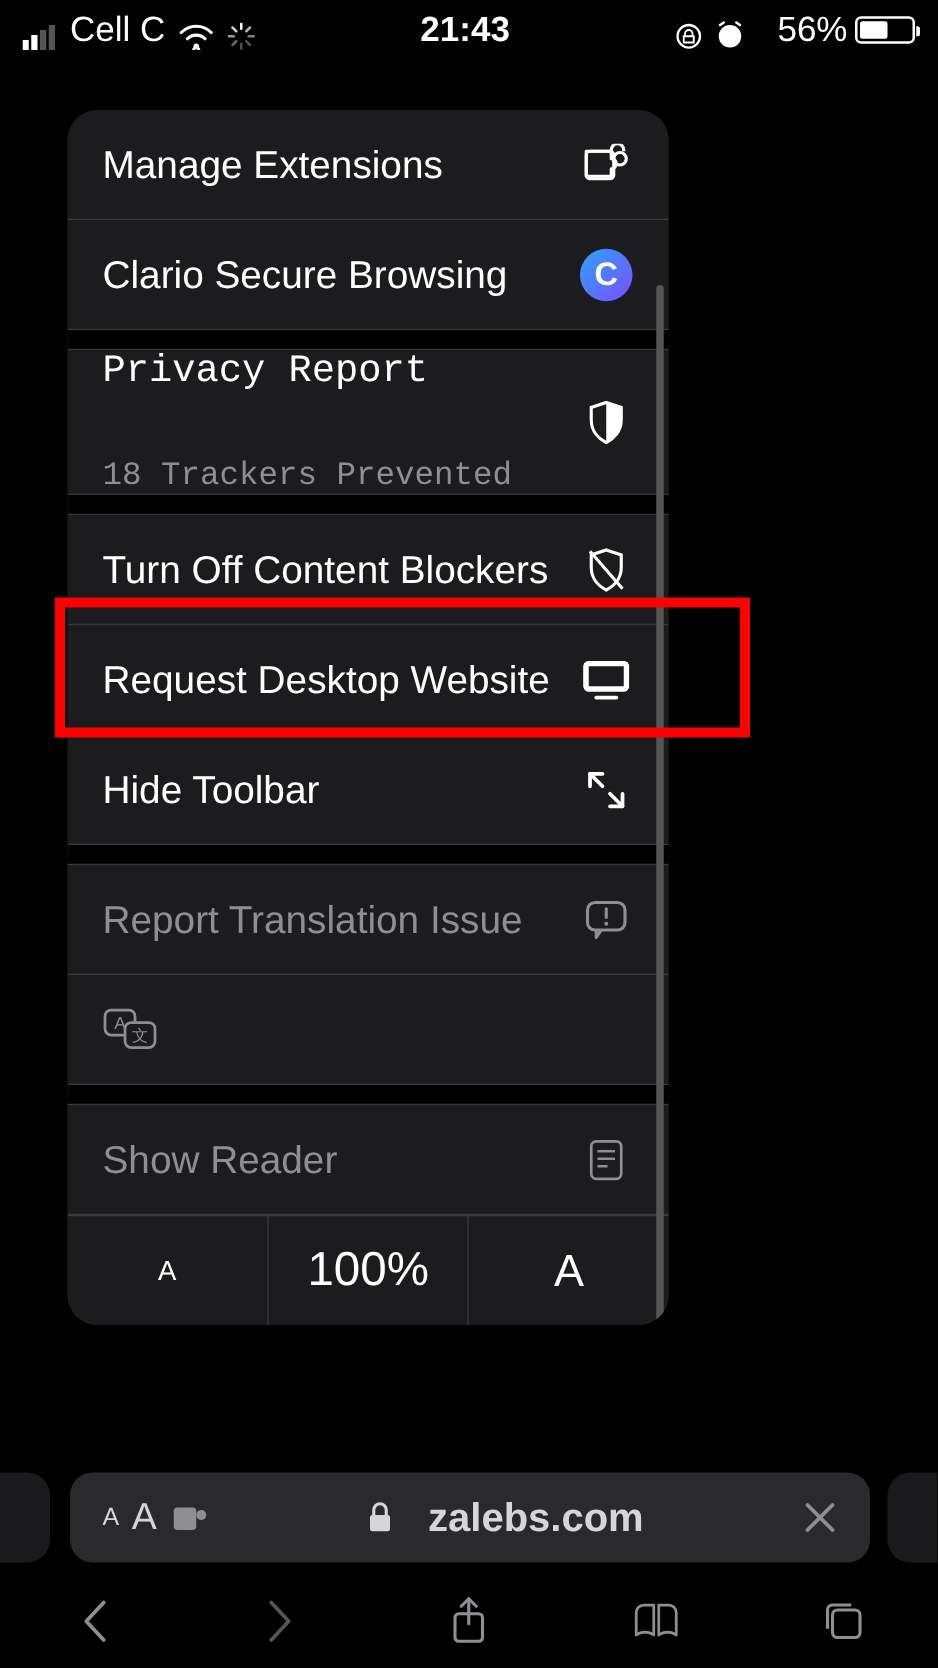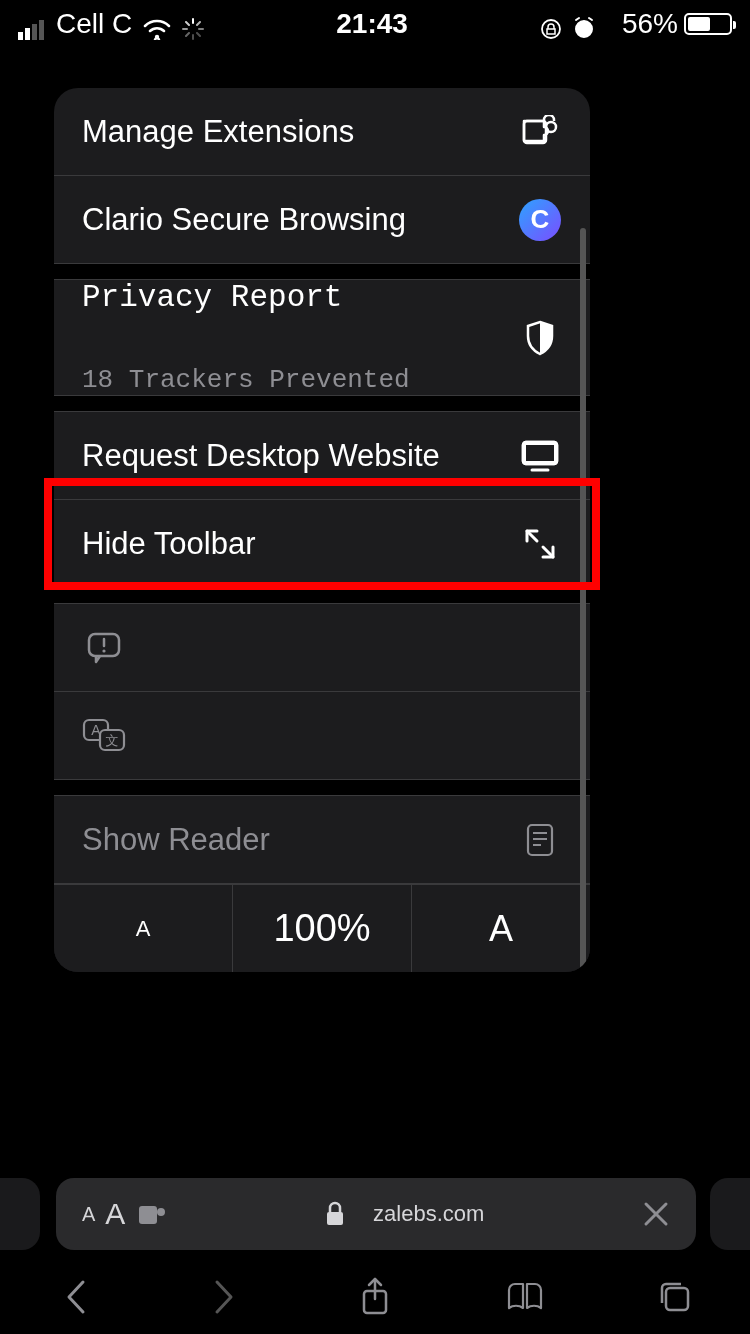--- a/index.html
+++ b/index.html
@@ -33,21 +33,21 @@
   content: ''; position: absolute; right: -6px; top: 6px; width: 3px; height: 8px;
   background: #fff; border-radius: 0 2px 2px 0;
 }
 .battery-fill { height: 100%; background: #fff; border-radius: 2px; }
 
 
 .popup {
   position: absolute;
   top: 88px;
   left: 54px;
-  width: 536px;
+  width: 481px;
   background: #1c1c1e;
   border-radius: 24px;
   overflow: hidden;
   box-shadow: 0 10px 40px rgba(0,0,0,0.6);
 }
 .scroll-ind {
   position: absolute;
   right: 4px;
   top: 140px;
   width: 6px;
@@ -121,21 +121,21 @@
   width: 640px;
   height: 72px;
   background: #2a2a2c;
   border-radius: 18px;
   display: flex;
   align-items: center;
   padding: 0 26px;
   color: #d6d6d9;
 }
 .url-bar .left-cluster { display: flex; align-items: center; gap: 12px; font-size: 28px; }
-.url-bar .domain-wrap { flex: 1; display: flex; align-items: center; justify-content: center; gap: 28px; font-size: 22px; }
+.url-bar .domain-wrap { flex: 1; display: flex; align-items: center; justify-content: center; gap: 28px; font-size: 32px; font-weight: bold; }
 .tab-edge {
   position: absolute;
   bottom: 84px;
   width: 40px;
   height: 72px;
   background: #1a1a1c;
 }
 .tab-edge.left { left: 0; border-radius: 0 18px 18px 0; }
 .tab-edge.right { right: 0; border-radius: 18px 0 0 18px; }
 
@@ -249,20 +249,31 @@
       <svg width="30" height="36" viewBox="0 0 30 36">
           <path d="M15 2 L27 6 v10 c0 9 -6 15 -12 18 c-6 -3 -12 -9 -12 -18 V6 z" stroke="#fff" stroke-width="2.5" fill="none"></path>
           <path d="M15 2 L27 6 v10 c0 9 -6 15 -12 18 z" fill="#fff"></path>
         </svg>
     </span>
   </div>
 
 
   <div class="section-break"></div>
 
+  <div class="menu-item">
+    <div class="text-col">
+        <span class="label">Turn Off Content Blockers</span>
+      </div>
+    <span class="icon-slot">
+      <svg width="34" height="38" viewBox="0 0 34 38">
+          <path d="M17 3 L29 7 v10 c0 9 -6 15 -12 18 c-6 -3 -12 -9 -12 -18 V7 z" stroke="#fff" stroke-width="2.5" fill="none"></path>
+          <line x1="4" y1="4" x2="30" y2="34" stroke="#fff" stroke-width="2.5"></line>
+        </svg>
+    </span>
+  </div>
 
   <div class="menu-item">
     <div class="text-col">
         <span class="label">Request Desktop Website</span>
       </div>
     <span class="icon-slot">
       <svg width="40" height="34" viewBox="0 0 40 34">
           <rect x="3" y="3" width="34" height="22" rx="3" stroke="#fff" stroke-width="2.5" fill="#fff"></rect>
           <rect x="3" y="3" width="34" height="22" rx="3" stroke="#fff" stroke-width="2.5" fill="none"></rect>
           <rect x="6" y="6" width="28" height="16" fill="#1c1c1e"></rect>
@@ -280,20 +291,23 @@
           <path d="M4 14 L4 4 L14 4 M20 30 L30 30 L30 20" stroke="#fff" stroke-width="3" fill="none" stroke-linecap="round" stroke-linejoin="round"></path>
           <line x1="4" y1="4" x2="14" y2="14" stroke="#fff" stroke-width="3" stroke-linecap="round"></line>
           <line x1="30" y1="30" x2="20" y2="20" stroke="#fff" stroke-width="3" stroke-linecap="round"></line>
         </svg>
     </span>
   </div>
 
   <div class="section-break"></div>
 
   <div class="menu-item disabled">
+    <div class="text-col">
+        <span class="label">Report Translation Issue</span>
+      </div>
     <span class="icon-slot">
       <svg width="36" height="34" viewBox="0 0 36 34">
           <rect x="3" y="3" width="30" height="22" rx="6" stroke="#8e8e93" stroke-width="2.5" fill="none"></rect>
           <path d="M14 25 l-4 6 v-6" fill="none" stroke="#8e8e93" stroke-width="2.5" stroke-linejoin="round"></path>
           <line x1="18" y1="8" x2="18" y2="15" stroke="#8e8e93" stroke-width="2.5" stroke-linecap="round"></line>
           <circle cx="18" cy="20" r="1.6" fill="#8e8e93"></circle>
         </svg>
     </span>
   </div>
 

